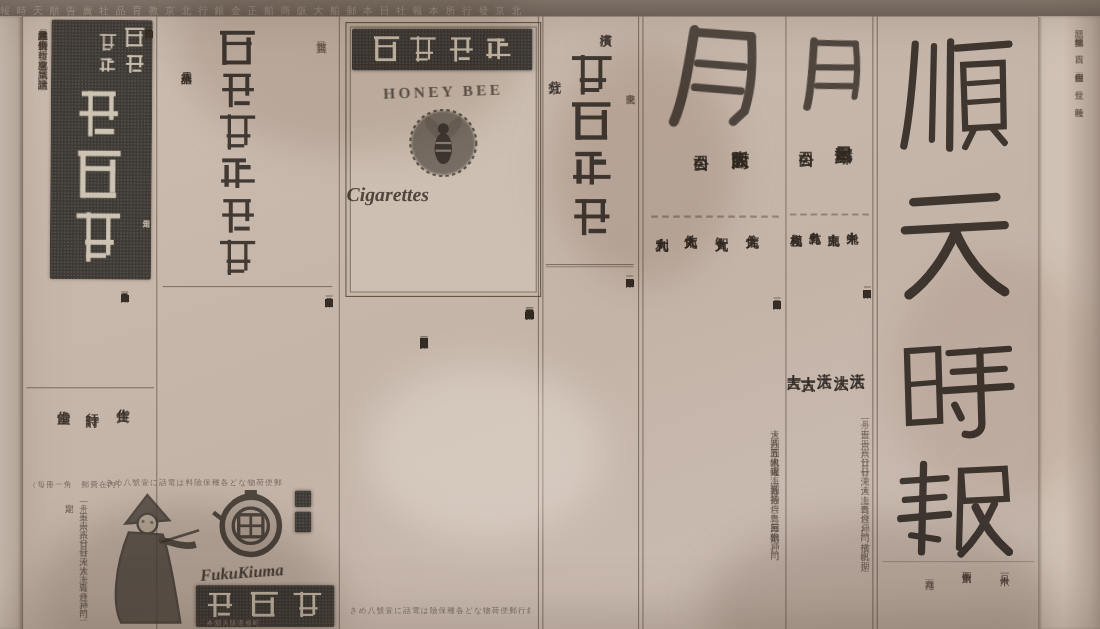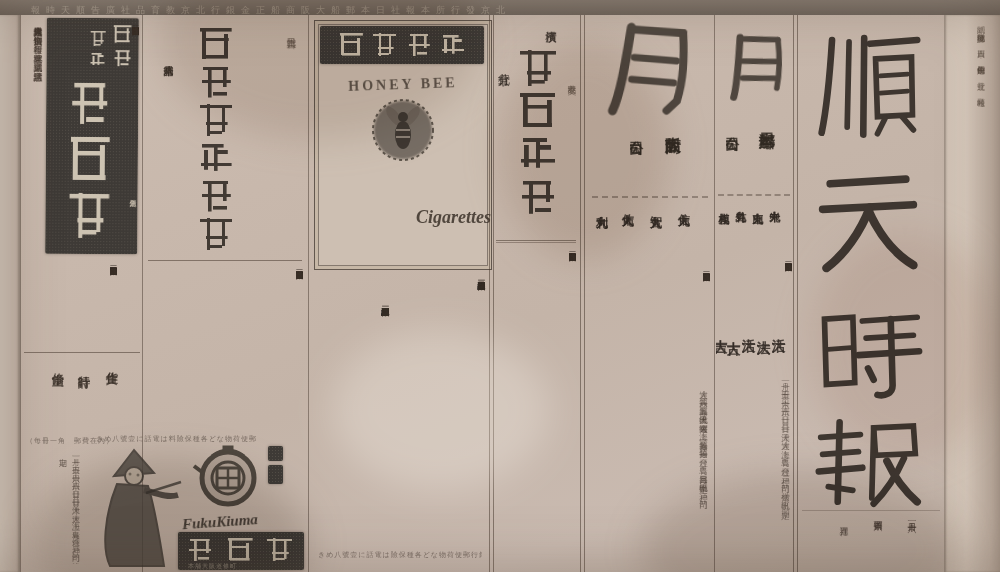--- a/index.html
+++ b/index.html
@@ -33,21 +33,21 @@
   .latin-serif{font-family:"Liberation Serif","DejaVu Serif",serif;}
   .microline{font-size:7px;letter-spacing:1px;color:rgba(60,49,41,.55);overflow:hidden;white-space:nowrap;filter:blur(.3px);}
   .dashrow{border-top:2px dashed rgba(70,57,47,.4);}
 </style>
 </head>
 <body>
 
 <div id="page">
 
   <div class="abs" style="left:0;top:0;width:1000px;height:15px;background:linear-gradient(#877c72,#6f655c);overflow:hidden;">
-    <div class="microline" style="color:rgba(225,213,196,.4);font-size:9px;letter-spacing:6px;margin-top:4px;margin-left:31px;">報時天順告廣社品育教京北行銀金正船商阪大船郵本日社報本所行發京北</div>
+    <div class="microline" style="color:rgba(225,213,196,.4);font-size:9px;letter-spacing:6px;margin-top:4px;">報時天順告廣社品育教京北行銀金正船商阪大船郵本日社報本所行發京北</div>
   </div>
 
   <div class="abs" style="left:0;top:15px;width:20px;height:557px;background:linear-gradient(90deg,#d8ccc0,#c6b7ab 70%,#b9aa9e);box-shadow:inset -2px 0 2px rgba(70,56,46,.3);"></div>
   <div class="abs rule" style="left:20px;top:15px;height:557px;"></div>
 
   <div class="abs vt sparse" style="left:24px;top:20px;width:20px;height:545px;font-size:9px;">成人專修學格入會員諸君注意　廣告料金特別廉價　本報發行所　北京東單牌樓　電話東局一二三號　購讀諸君注意</div>
 
   <div class="abs darkbox" style="left:46px;top:18px;width:92px;height:236px;transform:rotate(.4deg);">
     <span class="ink ink-w v1 abs" style="right:6px;top:6px;width:20px;height:20px;font-size:2px;">新新</span>
     <span class="ink ink-w v2 abs" style="right:6px;top:30px;width:20px;height:20px;"></span>
@@ -141,21 +141,21 @@
       <circle cx="33" cy="33" r="30" fill="none" stroke="#453d35" stroke-width="2" stroke-dasharray="3 3" opacity=".8"></circle>
       <g opacity=".9">
         <path d="M26,28 Q12,16 18,9 Q30,13 31,27 Z" fill="#6b6158"></path>
         <path d="M40,28 Q54,16 48,9 Q36,13 35,27 Z" fill="#6b6158"></path>
         <ellipse cx="33" cy="38" rx="8" ry="14" fill="#38322c"></ellipse>
         <line x1="26" y1="33" x2="40" y2="33" stroke="#8d8177" stroke-width="2"></line>
         <line x1="26" y1="40" x2="40" y2="40" stroke="#8d8177" stroke-width="2"></line>
         <circle cx="33" cy="20" r="5" fill="#38322c"></circle>
       </g>
     </svg>
-    <div class="abs latin-serif" style="left:0;top:146px;width:176px;text-align:right;font-style:italic;font-weight:bold;font-size:18px;color:rgba(58,48,40,.85);filter:blur(.35px);margin-top:40px;">Cigarettes</div>
+    <div class="abs latin-serif" style="left:0;top:146px;width:176px;text-align:left;font-style:italic;font-weight:bold;font-size:18px;color:rgba(58,48,40,.85);filter:blur(.35px);">Cigarettes</div>
   </div>
 
   <div class="abs vt dense2" style="left:392px;top:276px;width:94px;height:270px;">茲將本行輪船開往天津大連煙台青島上海各口日期列左凡搭客裝貨諸君請至東交民巷本行賬房接洽可也特此佈告茲將本行輪船開往天津大連煙台青島上海各口日期列左凡搭客裝貨諸君請至本行賬房接洽可也特此佈告啓者本店現因時局緊要特將各種貨品一律從廉出售以酬主顧凡賜顧諸君請認明本號商標庶不致誤此佈告白諸君注意本店開設有年專辦各省雜貨價目格外公道如蒙賜顧無任歡迎特此聲明茲將本行輪船開往天津大連煙台青島上海各口日期列左凡搭客裝貨諸君請至東交民巷本行賬房接洽可也特此佈告啓者本店現因時局緊要特將各種貨品一律從廉出售以酬主顧凡賜顧諸君請認明本號商標庶不致誤此佈告白</div>
   <div class="abs vt dense2" style="left:318px;top:302px;width:72px;height:214px;">本行開設有年專辦環球雜貨發客批發格外克己倘蒙賜顧請認明本號招牌庶不致誤特此佈告諸君鑒諒是幸此白本行開設有年專辦環球雜貨發客批發格外克己倘蒙賜顧請認明本號招牌庶不致誤特此佈告諸君鑒諒是幸此白啓者本公司現由上海運到各種新貨花樣翻新價目從廉如蒙賜顧無任歡迎凡賜顧諸君請至本號面議可也此佈本社印行各種教科書籍儀器標本文具紙張一應俱全價目低廉如蒙函購即日寄奉不誤此白特別廣告本號新到東洋各種紙煙香皂火柴玩物等件價廉物美諸君請來試辦可也此佈本行開設有年專辦環球雜貨發客批發格外克己倘蒙賜顧請認明本號招牌庶不致誤特此佈告諸君鑒諒是幸此白啓者本公司現由上海運到各種新貨花樣翻新價目從廉如蒙賜顧無任歡迎凡賜顧諸君請至本號面議可也此佈本社印行各種教科書籍儀器標本文具紙張一應俱全價目低廉如蒙函購即日寄奉不誤此白</div>
   <div class="abs microline" style="left:318px;top:550px;width:164px;height:9px;">きめ八號壹に話電は險保種各どな物荷便郵行銀替兩</div>
 
   <div class="abs rule2" style="left:489px;top:15px;height:557px;"></div>
 
   <div class="abs vt" style="left:544px;top:22px;width:13px;height:32px;font-size:11px;font-weight:bold;color:rgba(50,42,35,.7);">橫濱</div>
   <div class="abs" style="left:518px;top:48px;width:40px;">

